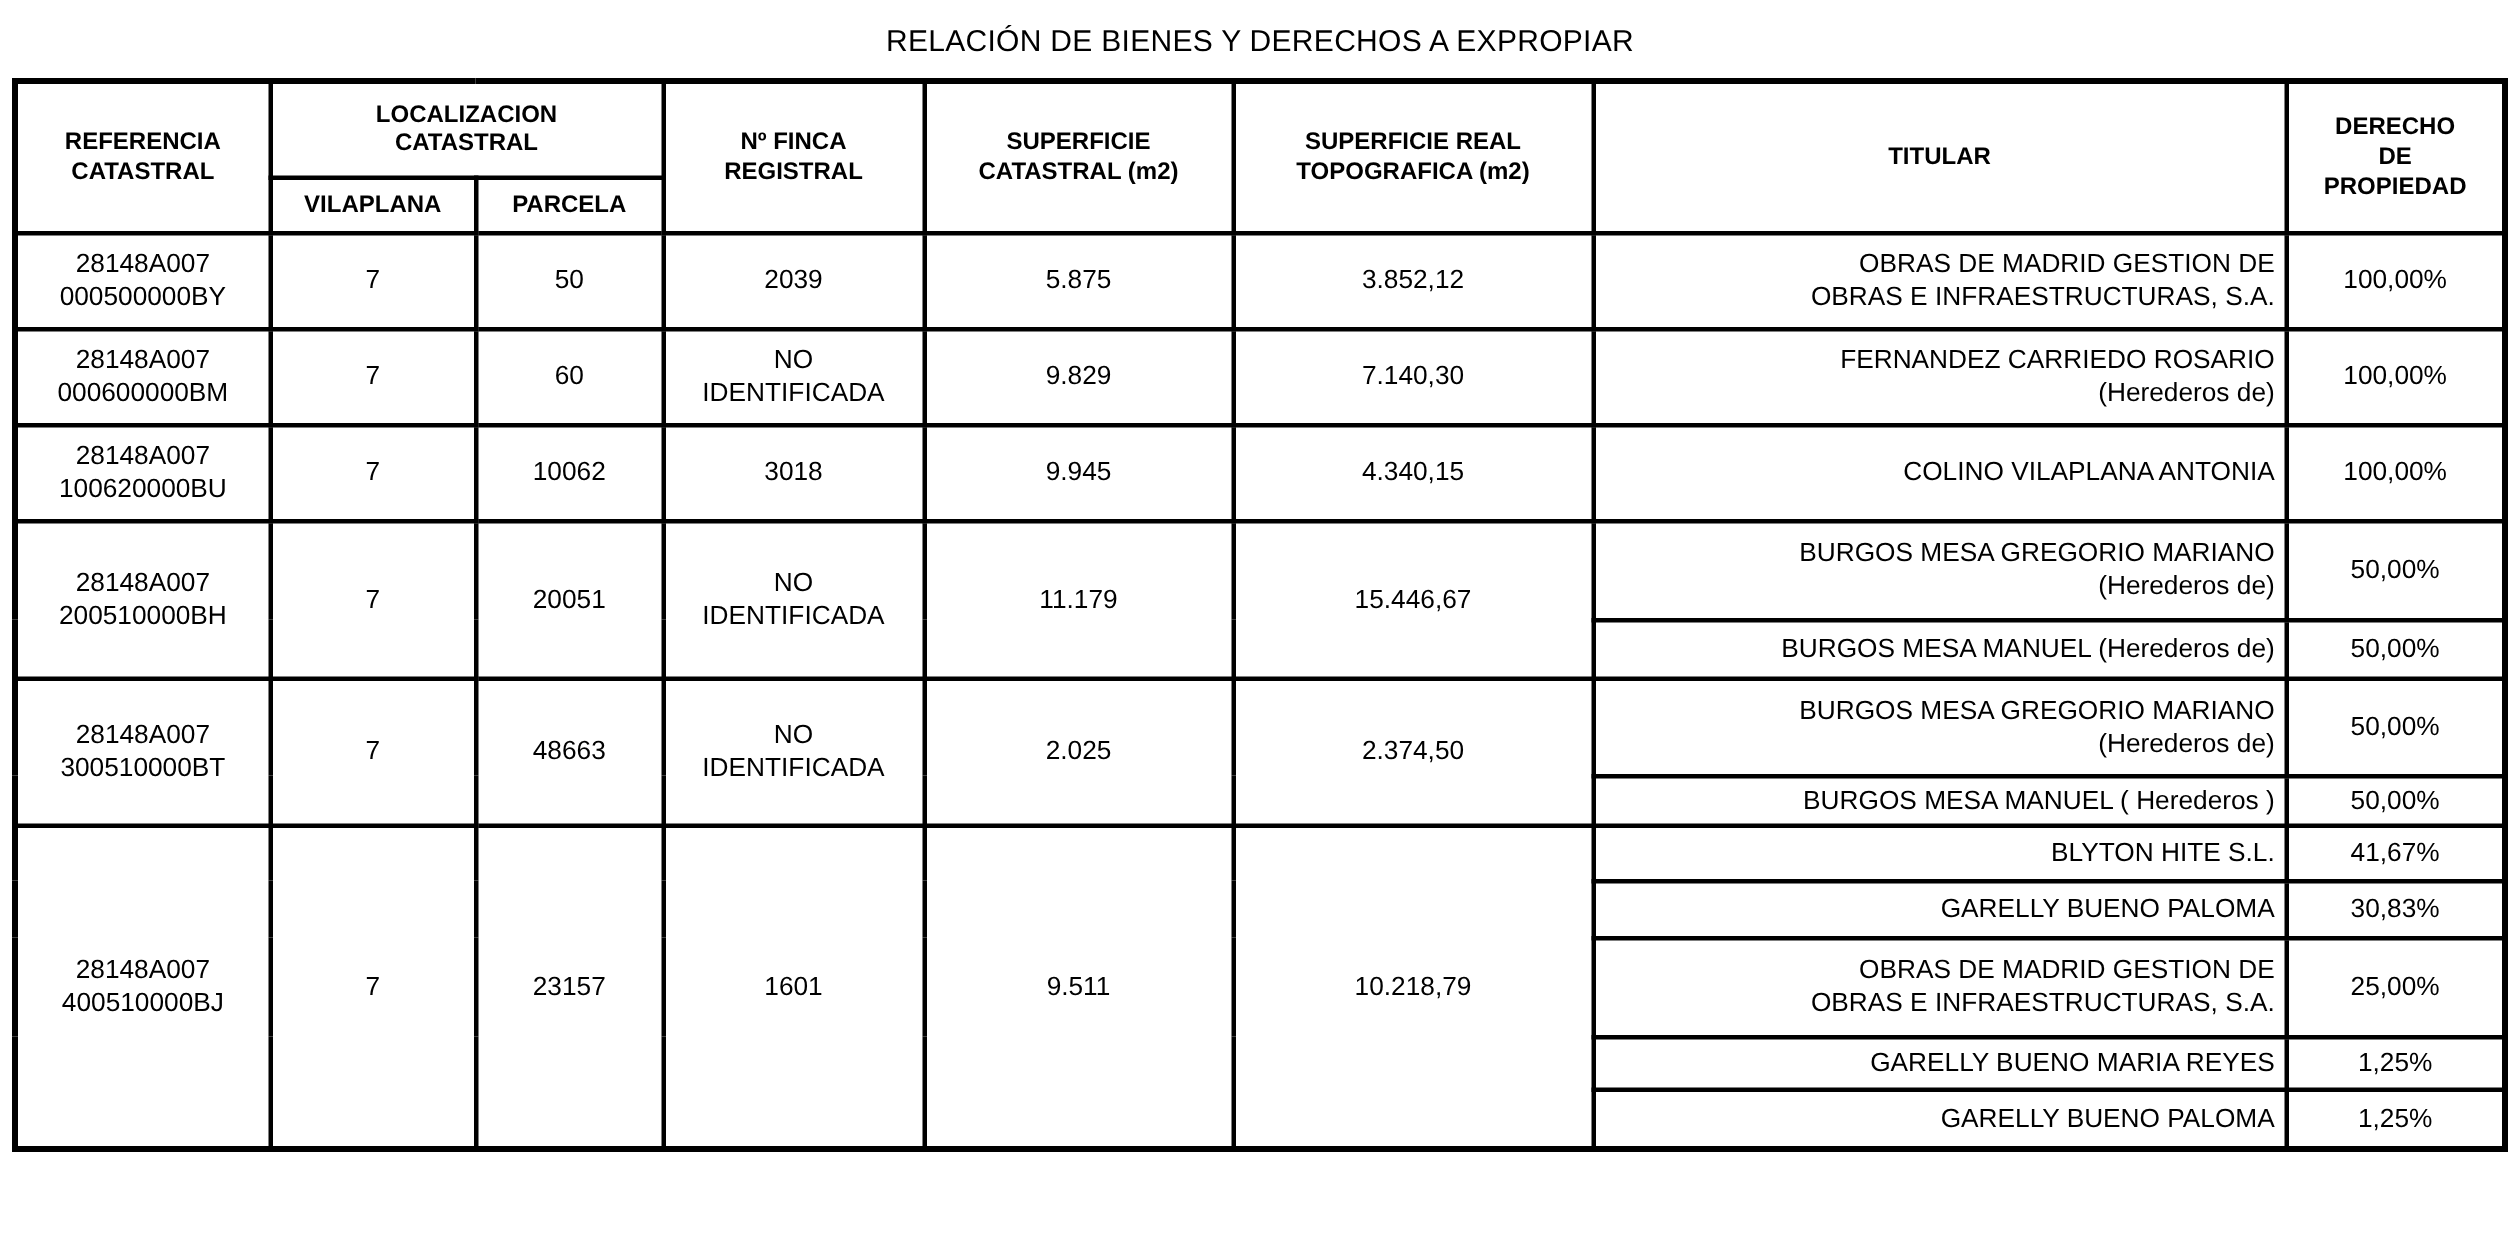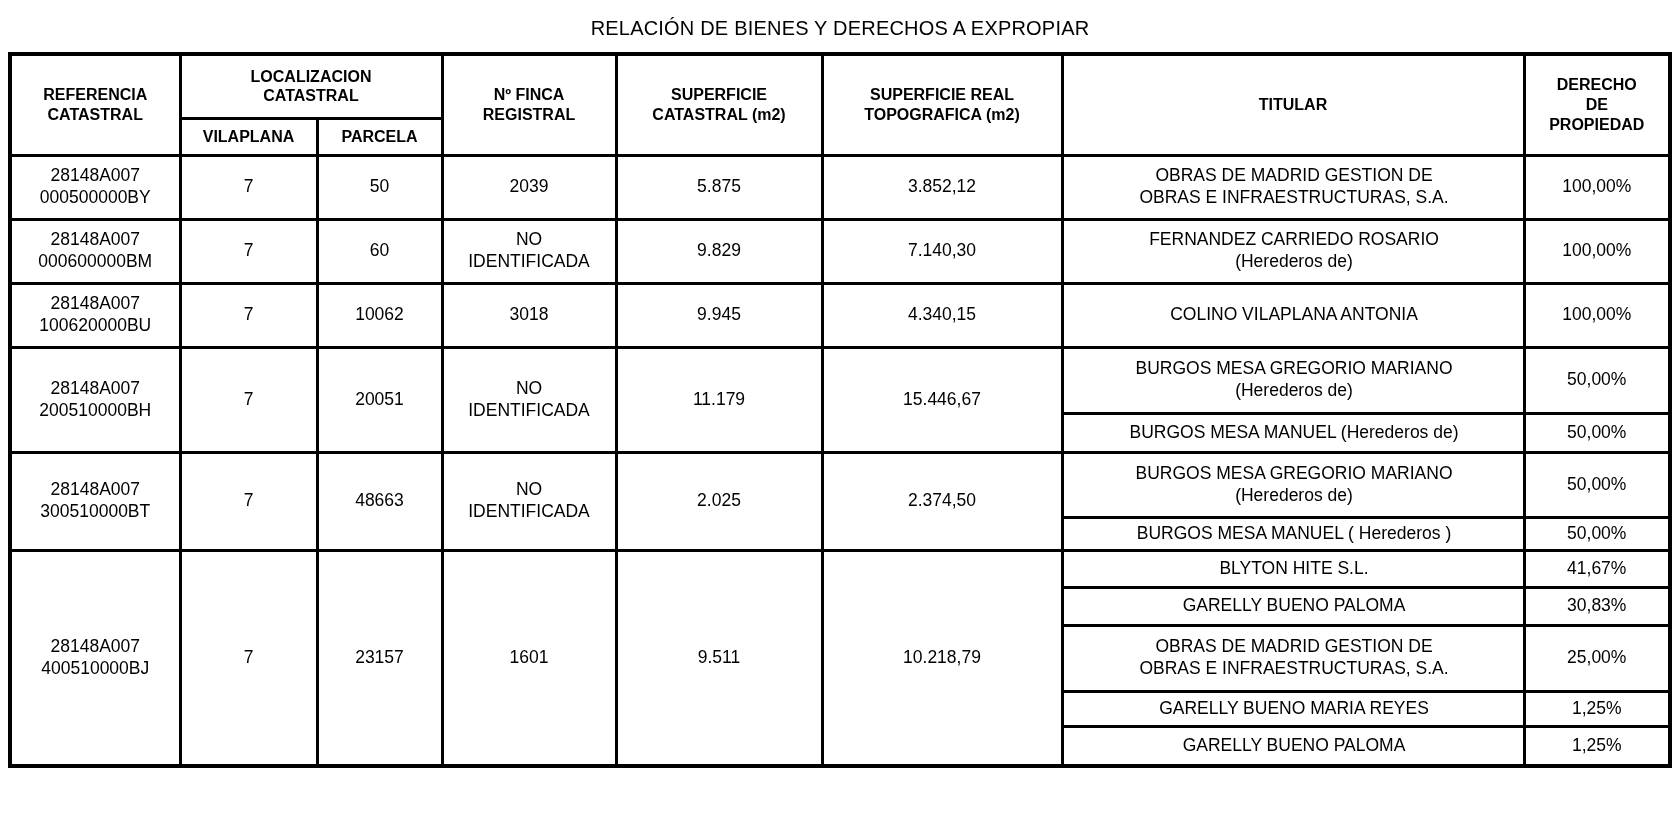--- a/index.html
+++ b/index.html
@@ -44,21 +44,21 @@
     font-size: 16px;
     font-weight: bold;
     line-height: 1.22;
   }
   table.expro td {
     font-size: 17.5px;
     font-weight: normal;
     line-height: 1.25;
   }
   table.expro td.tit {
-    text-align: center;
+    text-align: right;
     padding-left: 8px;
     padding-right: 6px;
   }
 </style>
 </head>
 <body>
 
 <div class="page">
 
   <div class="doc-title">RELACIÓN DE BIENES Y DERECHOS A EXPROPIAR</div>

